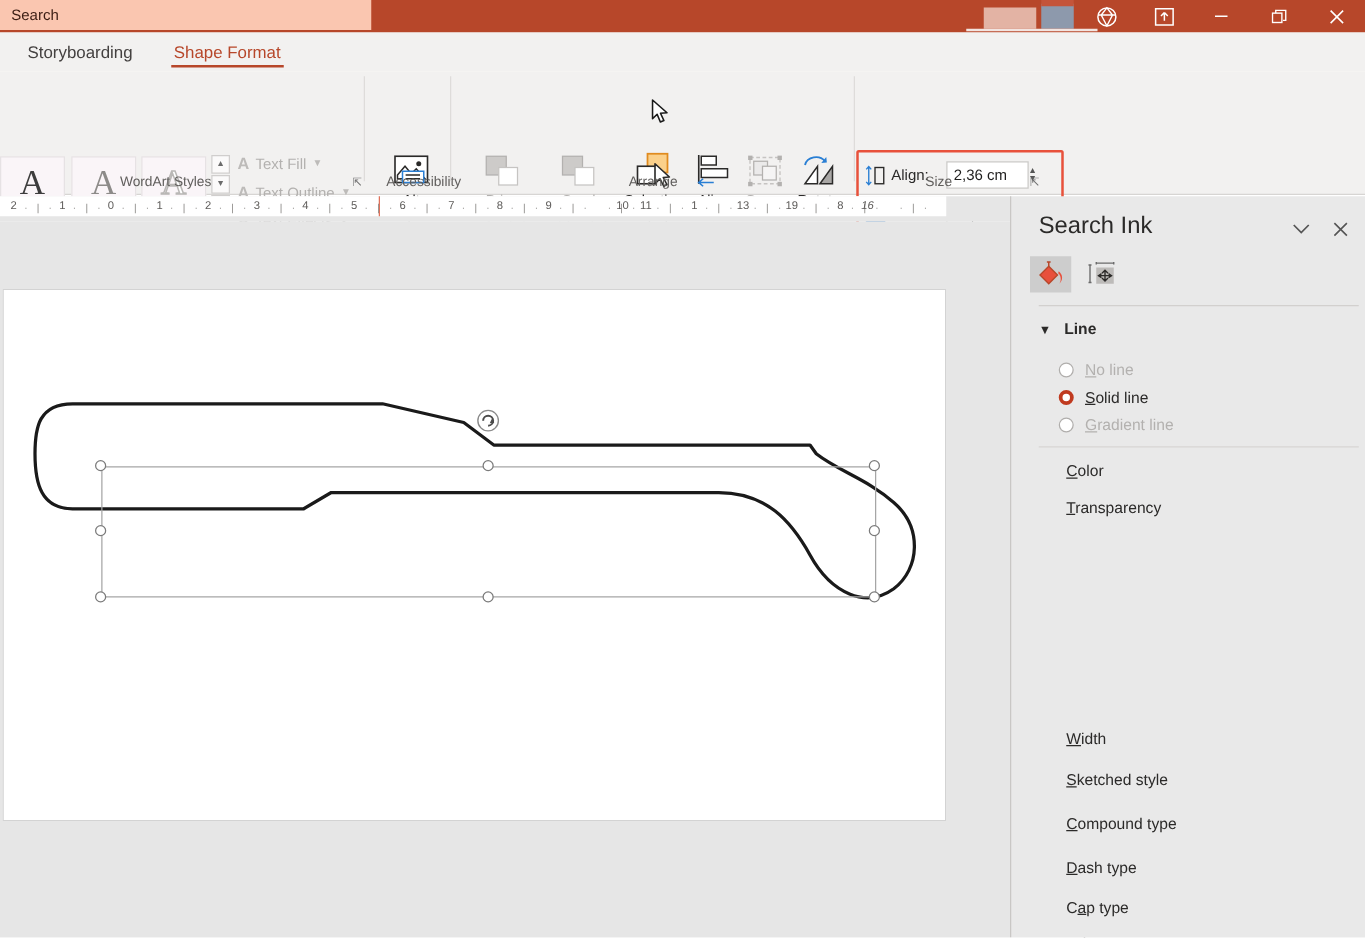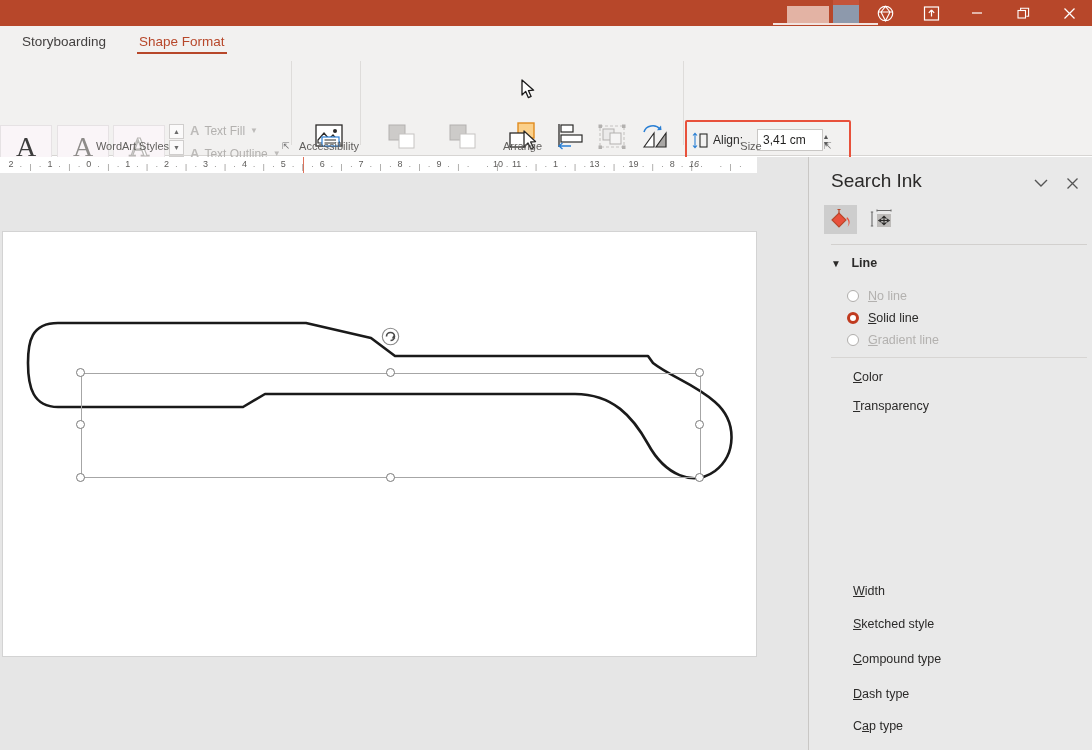--- a/index.html
+++ b/index.html
@@ -221,20 +221,21 @@
   }
   .prow .plabel { font-size: 12.5px; color: #2b2a29; }
   .plabel u { text-decoration: underline; }
 </style>
 </head>
 <body>
 
 <div id="app">
 
   <div class="titlebar">
+    <div class="search-box">Search</div>
     <div class="tb-thumb1"></div>
     <div class="tb-thumb2"></div>
     <div class="tb-underline"></div>
 
     <div class="tb-icon" style="left:874px;">
       <svg width="17" height="17" viewBox="0 0 17 17">
           <circle cx="8.5" cy="8.5" r="7.2" fill="none" stroke="#fff" stroke-width="1.2"></circle>
           <path d="M8.5 1.3 L4 7 L8.5 15.7 L13 7 Z M1.4 7 H15.6 M8.5 1.3 L13 7 M8.5 1.3 L4 7" fill="none" stroke="#fff" stroke-width="1.1"></path>
         </svg>
     </div>
@@ -334,21 +335,21 @@
           <rect x="3" y="2" width="26" height="21" fill="#fff" stroke="#2b2a29" stroke-width="1.3"></rect>
           <path d="M5 17 L11 10 L16 16 L20 12 L27 20 H5 Z" fill="#fff" stroke="#2b2a29" stroke-width="1.2"></path>
           <circle cx="22" cy="8" r="2" fill="#2b2a29"></circle>
           <rect x="9" y="14" width="17" height="9" fill="#fff" stroke="#2a7fd4" stroke-width="1.2"></rect>
           <path d="M11.5 17 H23 M11.5 20 H23" stroke="#2b2a29" stroke-width="1.1"></path>
         </svg>
       </div>
       <div>Alt</div>
       <div>Text</div>
     </div>
-    <div class="grp-label" style="left:286px; width:86px;margin-top:32px;">Accessibility</div>
+    <div class="grp-label" style="left:296px; width:86px;margin-top:32px;">Accessibility</div>
 
     <div class="grp-sep" style="left:360px;"></div>
 
     <div class="bigbtn disabled" style="left:376px; width:52px;">
       <div class="ic">
         <svg width="30" height="28" viewBox="0 0 30 28">
           <rect x="2" y="2" width="16" height="15" fill="#cdcbc9" stroke="#b3b1af" stroke-width="1"></rect>
           <rect x="12" y="11" width="15" height="14" fill="#fff" stroke="#c6c4c2" stroke-width="1"></rect>
         </svg>
       </div>
@@ -429,21 +430,21 @@
 
     <div class="sizebox"></div>
 
     <div class="sizerow" style="left:692px; top:71px; width:160px;">
       <svg width="17" height="17" viewBox="0 0 17 17">
         <path d="M3 2 V15 M1 3.5 L3 1.3 L5 3.5 M1 13.5 L3 15.7 L5 13.5" fill="none" stroke="#2a7fd4" stroke-width="1.1"></path>
         <rect x="8" y="2" width="7" height="13" fill="none" stroke="#2b2a29" stroke-width="1.1"></rect>
       </svg>
       <span class="lbl">Align:</span>
     </div>
-    <div class="sizefield" style="left:757px; top:72px;">3,41 cm</div>
+    <div class="sizefield" style="left:757px; top:72px;">2,36 cm</div>
     <div class="spinmini" style="left:820px; top:73px;">
       <span>▲</span>
         <span>▼</span>
     </div>
 
     <div class="sizerow" style="left:692px; top:103px; width:160px;">
       <svg width="17" height="17" viewBox="0 0 17 17">
         <rect x="2" y="2" width="13" height="7" fill="none" stroke="#2b2a29" stroke-width="1.1"></rect>
         <path d="M2 13 H15 M3.5 11 L1.3 13 L3.5 15 M13.5 11 L15.7 13 L13.5 15" fill="none" stroke="#2a7fd4" stroke-width="1.1"></path>
       </svg>

